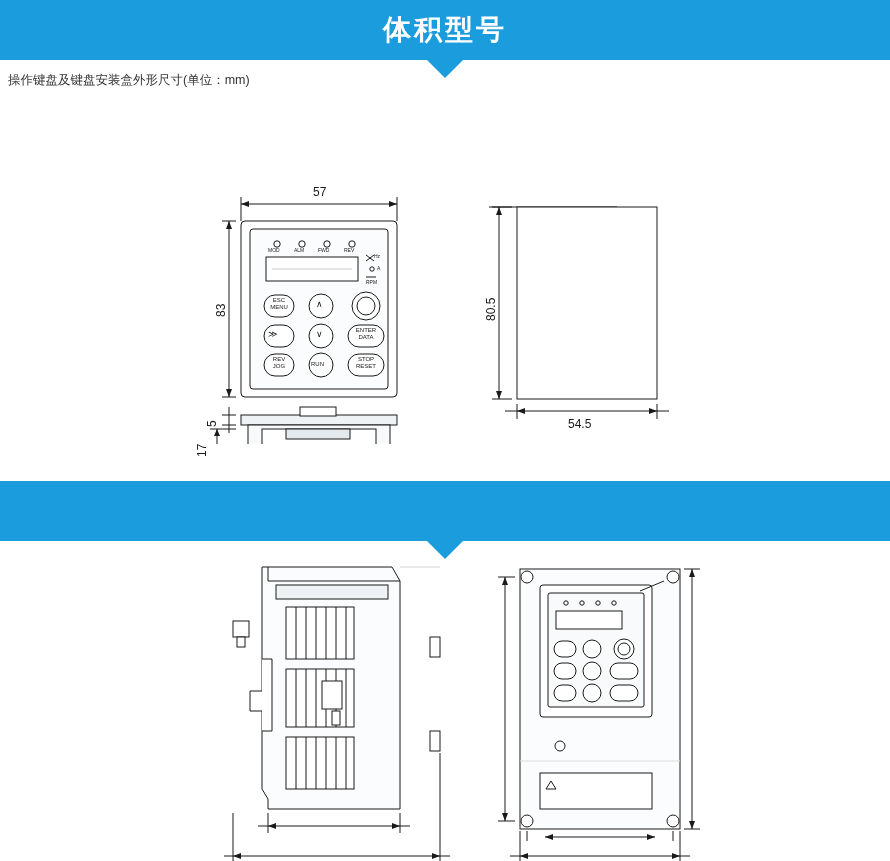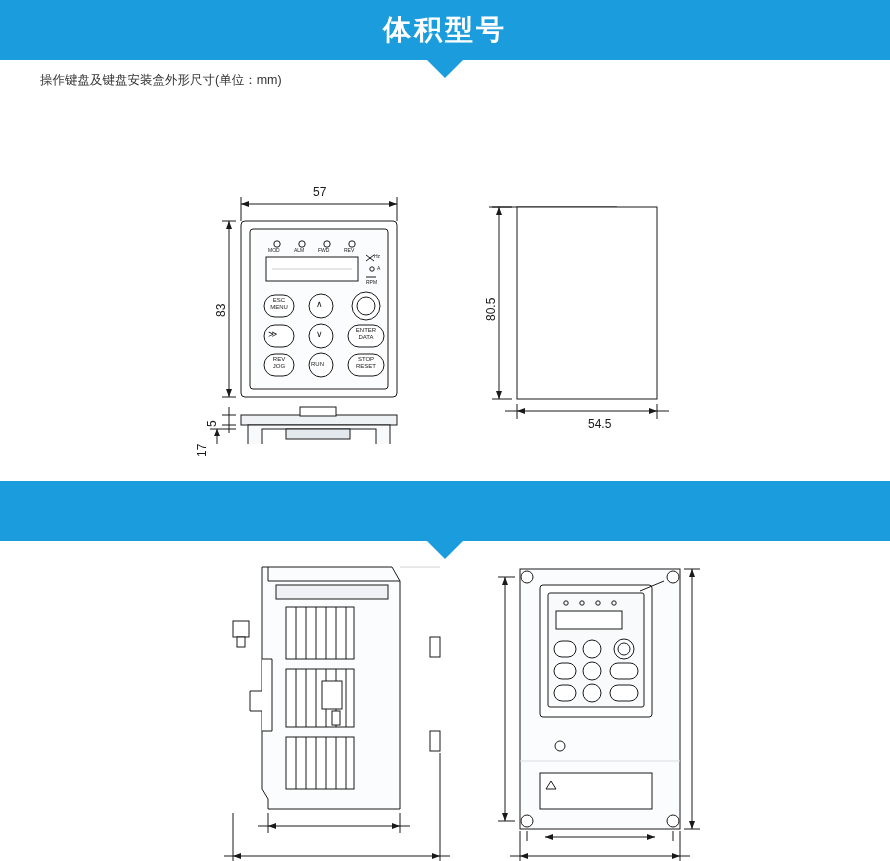--- a/index.html
+++ b/index.html
@@ -33,21 +33,20 @@
     margin-left:-19px;
     width:0;height:0;
     border-left:19px solid transparent;
     border-right:19px solid transparent;
     border-top:19px solid #1b9cdc;
   }
   .caption{
     font-size:12.5px;
     color:#333;
     padding:12px 0 0 8px;
-    margin-left:32px;
   }
   .panel{
     position:relative;
     width:804px;
   }
   .panel-1{height:360px;}
   .panel-2{height:330px;}
   .gap{height:32px;}
 
   
@@ -161,21 +160,21 @@
       <polygon points="517,322 525,319 525,325" fill="#1a1a1a" stroke="none"></polygon>
       <polygon points="657,322 649,319 649,325" fill="#1a1a1a" stroke="none"></polygon>
     </g>
   </svg>
 
   <div class="dim-label" style="left:313px;top:96px;">57</div>
   <div class="dim-label vert" style="left:214px;top:228px;">83</div>
   <div class="dim-label vert" style="left:205px;top:338px;">5</div>
   <div class="dim-label vert" style="left:195px;top:368px;">17</div>
   <div class="dim-label vert" style="left:484px;top:232px;">80.5</div>
-  <div class="dim-label" style="left:588px;top:328px;">54.5</div>
+  <div class="dim-label" style="left:568px;top:328px;">54.5</div>
 
   <div class="dim-label" style="left:268px;top:158px;font-size:5px;">MOD</div>
   <div class="dim-label" style="left:294px;top:158px;font-size:5px;">ALM</div>
   <div class="dim-label" style="left:318px;top:158px;font-size:5px;">FWD</div>
   <div class="dim-label" style="left:344px;top:158px;font-size:5px;">REV</div>
 
   <div class="dim-label" style="left:268px;top:208px;font-size:6px;line-height:7px;text-align:center;width:22px;">
     <span>ESC</span><br>
     <span>MENU</span>
   </div>

